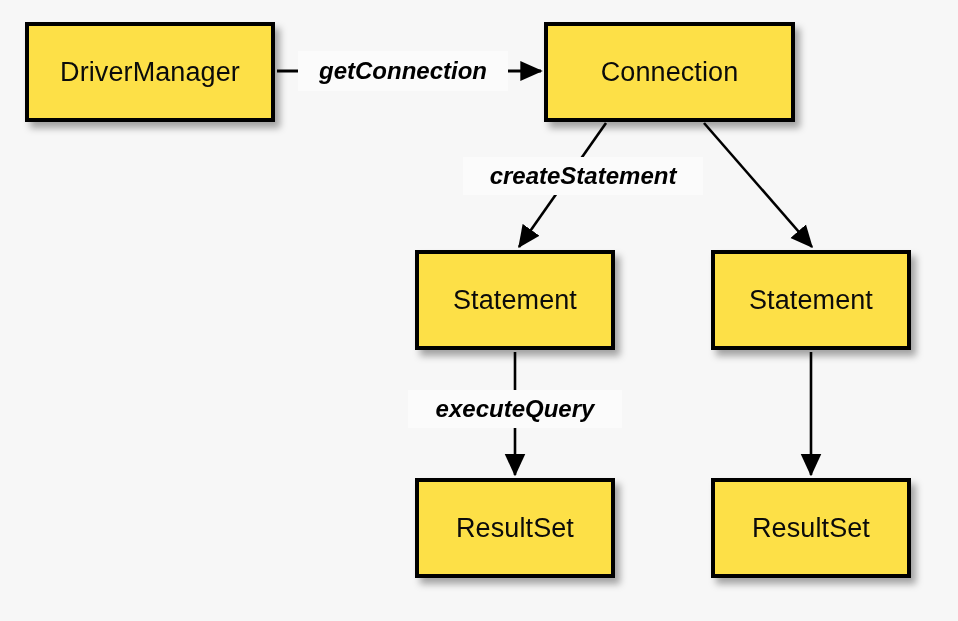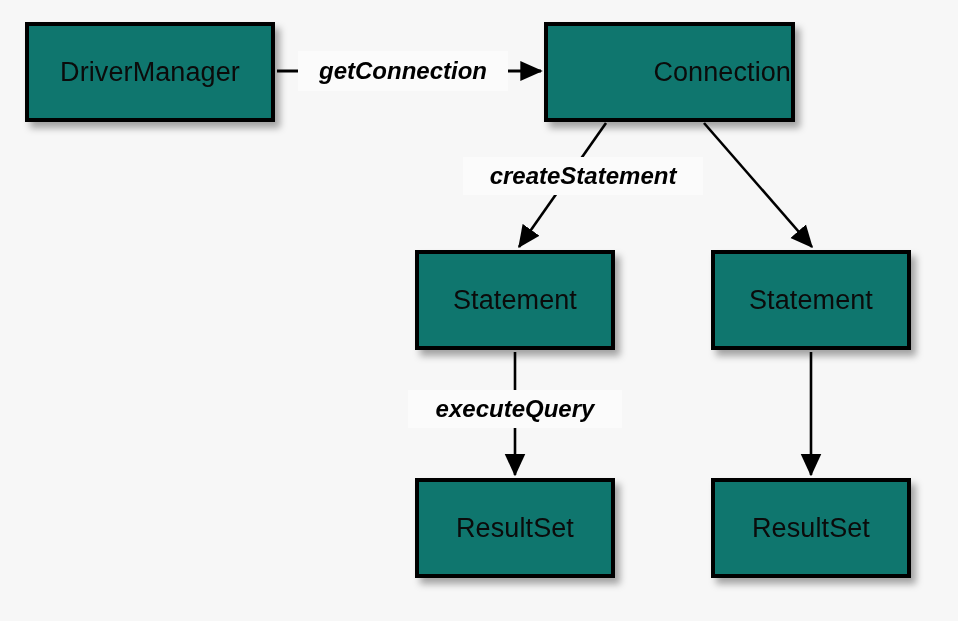--- a/index.html
+++ b/index.html
@@ -27,21 +27,21 @@
     top: 0;
     width: 958px;
     height: 621px;
     z-index: 1;
   }
   
   .node {
     position: absolute;
     z-index: 3;
     box-sizing: border-box;
-    background: #0f766e;
+    background: #fde047;
     border: 4px solid #000000;
     box-shadow: 5px 6px 7px rgba(0,0,0,0.34);
     display: flex;
     align-items: center;
     justify-content: center;
   }
   .node-label {
     font-family: "Liberation Sans", sans-serif;
     font-size: 27px;
     font-weight: 400;
@@ -102,21 +102,21 @@
 
     <g>
       <line x1="811" y1="352" x2="811" y2="475" stroke="#000000" stroke-width="2.6" marker-end="url(#arrowhead-lg)"></line>
     </g>
   </svg>
 
   <div class="node" style="left:25px; top:22px; width:250px; height:100px;">
     <span class="node-label">DriverManager</span>
   </div>
 
-  <div class="node" style="left:544px; top:22px; width:251px; height:100px;justify-content:flex-end;">
+  <div class="node" style="left:544px; top:22px; width:251px; height:100px;">
     <span class="node-label">Connection</span>
   </div>
 
   <div class="node" style="left:415px; top:250px; width:200px; height:100px;">
     <span class="node-label">Statement</span>
   </div>
 
   <div class="node" style="left:711px; top:250px; width:200px; height:100px;">
     <span class="node-label">Statement</span>
   </div>

